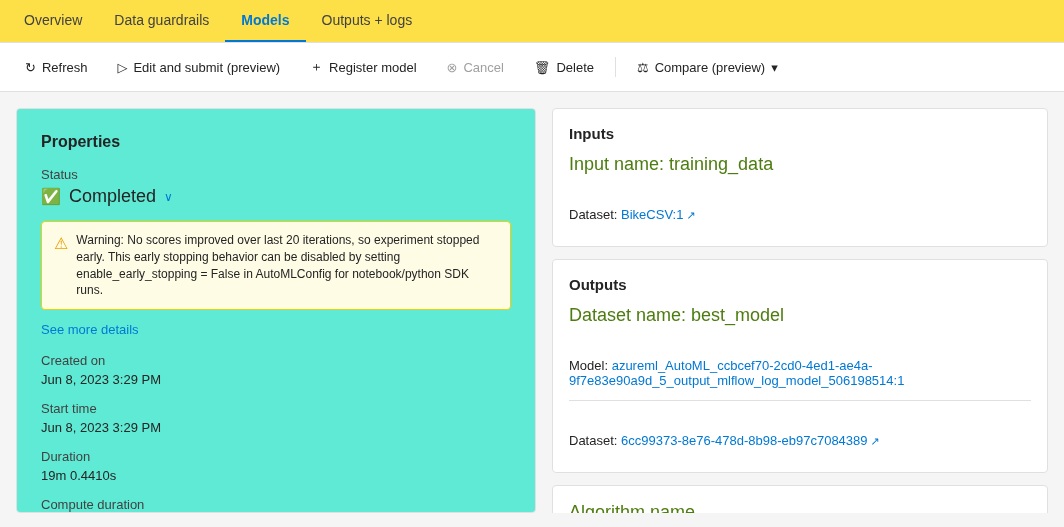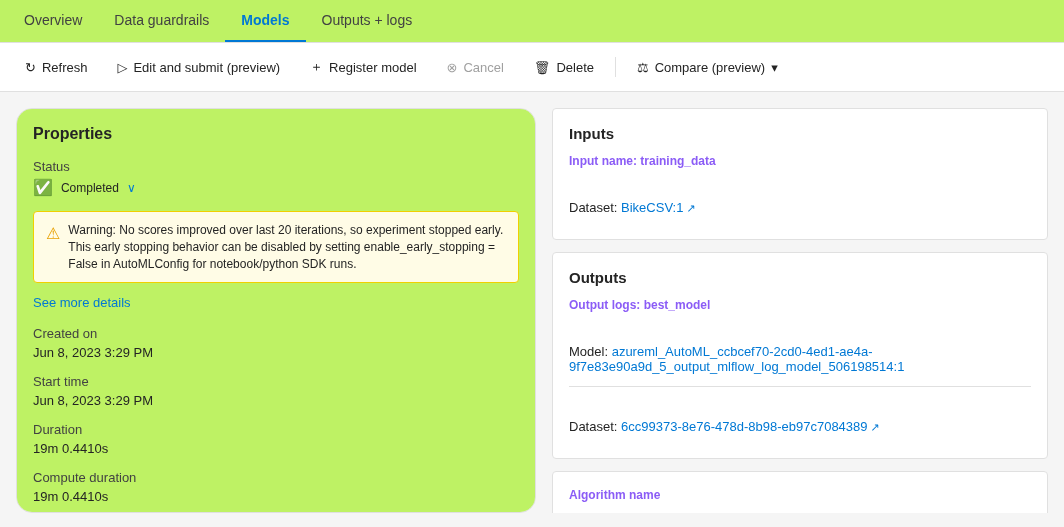--- a/index.html
+++ b/index.html
@@ -1,54 +1,54 @@
 <!DOCTYPE html>
 <html><head>
   <meta charset="utf-8">
   <style>
     * { box-sizing: border-box; margin: 0; padding: 0; }
     body { font-family: 'Segoe UI', sans-serif; font-size: 13px; color: #242424; background: #f5f5f5; }
 
     
-    .tabs { display: flex; background: #bef264; border-bottom: 1px solid #e0e0e0; padding: 0 8px; }
+    .tabs { display: flex; background: #fde047; border-bottom: 1px solid #e0e0e0; padding: 0 8px; }
     .tab { padding: 12px 16px; cursor: pointer; font-size: 14px; color: #424242; border-bottom: 2px solid transparent; white-space: nowrap; }
     .tab.active { color: #0078d4; border-bottom: 2px solid #0078d4; font-weight: 600; }
 
     
     .toolbar { display: flex; align-items: center; gap: 4px; background: #fff; border-bottom: 1px solid #e0e0e0; padding: 8px 12px; }
     .toolbar-btn { display: flex; align-items: center; gap: 6px; padding: 6px 12px; border: 1px solid transparent; background: transparent; cursor: pointer; font-size: 13px; color: #242424; border-radius: 4px; white-space: nowrap; }
     .toolbar-btn.disabled { color: #a0a0a0; cursor: default; }
     .toolbar-sep { width: 1px; height: 20px; background: #e0e0e0; margin: 0 4px; }
 
     
     .main { display: flex; gap: 16px; padding: 16px; height: calc(527px - 90px); overflow: hidden; }
 
     
-    .panel-left { background: #bef264; border: 1px solid #e0e0e0; border-radius: 16px; padding: 16px; flex: 0 0 520px; overflow-y: auto; }
+    .panel-left { background: #5eead4; border: 1px solid #e0e0e0; border-radius: 4px; padding: 24px; flex: 0 0 520px; overflow-y: auto; }
     .panel-title { font-size: 16px; font-weight: 600; margin-bottom: 16px; }
 
     .prop-label { font-size: 13px; color: #424242; margin-bottom: 4px; font-weight: 400; }
     .prop-value { font-size: 13px; color: #242424; margin-bottom: 12px; }
 
     .status-row { display: flex; align-items: center; gap: 8px; margin-bottom: 8px; }
     .status-icon { color: #107c10; font-size: 16px; }
-    .status-text { font-size: 12px; font-weight: 500; color: #242424; text-align: right; }
+    .status-text { font-size: 18px; font-weight: 500; color: #242424; text-align: right; }
     .chevron-down { color: #0078d4; cursor: pointer; font-size: 12px; }
 
     .warning-box { display: flex; gap: 8px; background: #fffce6; border: 1px solid #f0d000; border-radius: 4px; padding: 10px 12px; margin-bottom: 12px; font-size: 12px; color: #242424; line-height: 1.4; }
     .warning-icon { color: #e8a000; font-size: 16px; flex-shrink: 0; margin-top: 1px; }
     .see-more { color: #0078d4; cursor: pointer; text-decoration: none; font-size: 13px; display: block; margin-bottom: 16px; }
 
     .prop-section { margin-bottom: 14px; }
 
     
     .panel-right { flex: 1; display: flex; flex-direction: column; gap: 12px; overflow-y: auto; }
     .card { background: #fff; border: 1px solid #e0e0e0; border-radius: 4px; padding: 16px; }
     .card-title { font-size: 15px; font-weight: 600; margin-bottom: 12px; }
-    .card-label { font-size: 12px; color: #8b5cf6; margin-bottom: 4px; font-weight: bold; }
+    .card-label { font-size: 18px; color: #4d7c0f; margin-bottom: 4px; }
     .card-value { font-size: 13px; color: #242424; margin-bottom: 8px; margin-top: 32px; }
     .link { color: #0078d4; text-decoration: none; cursor: pointer; }
     .link-external::after { content: ' ↗'; font-size: 11px; }
     .divider { border: none; border-top: 1px solid #e0e0e0; margin: 12px 0; }
   </style>
 </head>
 <body>
 
 <div class="tabs">
   <div class="tab">Overview</div>
@@ -134,21 +134,21 @@
       <div class="card-title">Inputs</div>
       <div class="card-label">Input name: training_data</div>
       <div class="card-value">
         <span>Dataset:</span>
         <a class="link link-external">BikeCSV:1</a>
       </div>
     </div>
 
     <div class="card">
       <div class="card-title">Outputs</div>
-      <div class="card-label">Output logs: best_model</div>
+      <div class="card-label">Dataset name: best_model</div>
       <div class="card-value">
         <span>Model:</span>
         <a class="link">azureml_AutoML_ccbcef70-2cd0-4ed1-ae4a-9f7e83e90a9d_5_output_mlflow_log_model_506198514:1</a>
       </div>
       <hr class="divider">
       <div class="card-value">
         <span>Dataset:</span>
         <a class="link link-external">6cc99373-8e76-478d-8b98-eb97c7084389</a>
       </div>
     </div>

